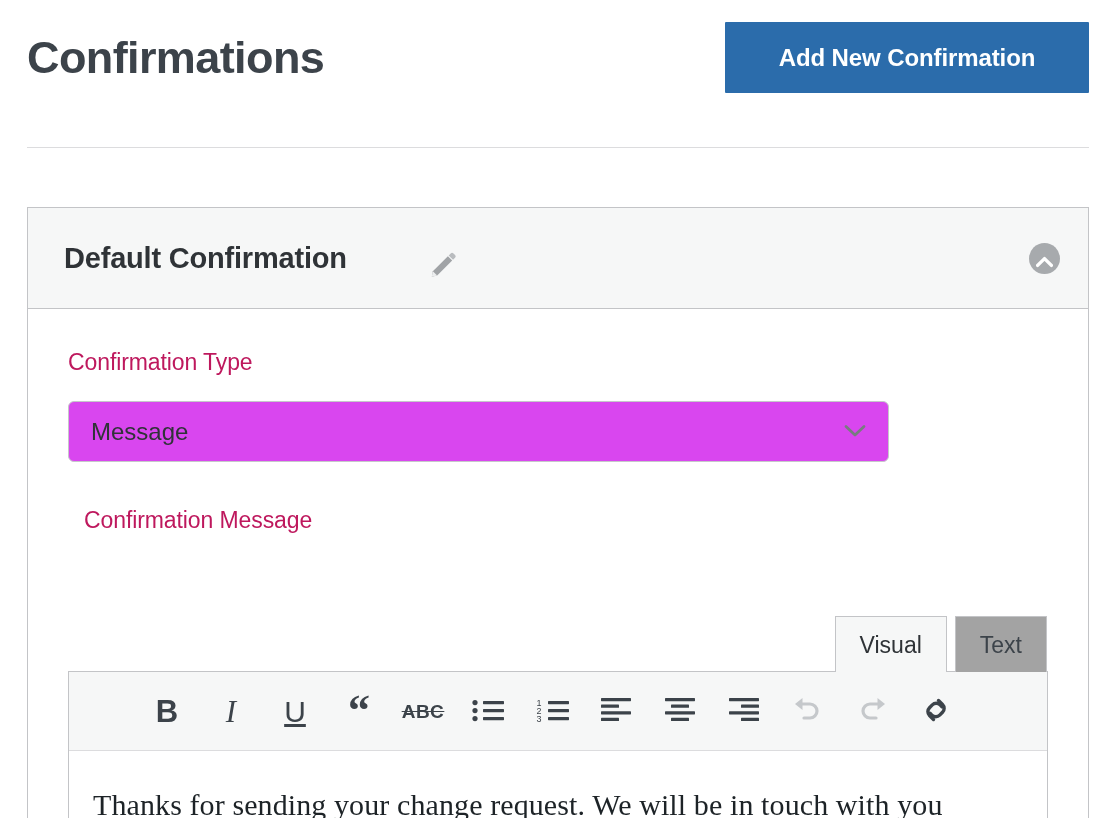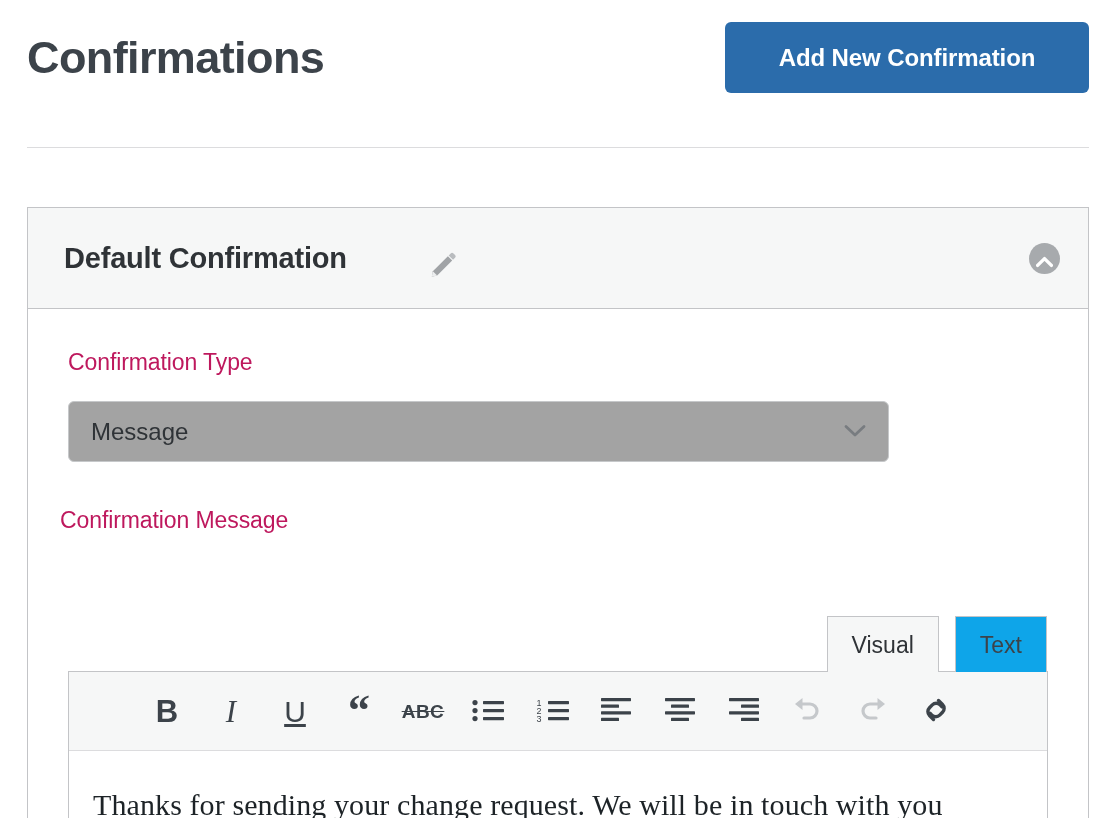--- a/index.html
+++ b/index.html
@@ -30,21 +30,21 @@
     margin: 0;
     white-space: nowrap;
   }
   .add-btn {
     position: absolute;
     right: 0; top: 4px;
     width: 364px; height: 71px;
     background: #2b6cab;
     color: #ffffff;
     border: none;
-    border-radius: 6px;
+    border-radius: 1px;
     font-family: "Liberation Sans", sans-serif;
     font-size: 24px;
     font-weight: bold;
     letter-spacing: -0.1px;
     cursor: pointer;
     line-height: 71px;
     padding: 0;
     text-align: center;
   }
 
@@ -101,32 +101,32 @@
     padding: 0;
   }
   .field-label {
     position: absolute;
     font-size: 23px;
     color: #be185d;
     letter-spacing: -0.1px;
     white-space: nowrap;
   }
   #label-type { left: 40px; top: 40px; }
-  #label-message { left: 32px; top: 198px; text-align: right; }
+  #label-message { left: 56px; top: 198px; text-align: right; }
 
   .select-wrap {
     position: absolute;
     left: 40px; top: 92px;
     width: 821px; height: 61px;
   }
   .select-box {
     width: 100%; height: 100%;
     border: 1px solid #c6c8ca;
     border-radius: 6px;
-    background: #a3a3a3;
+    background: #d946ef;
     position: relative;
     cursor: pointer;
   }
   .select-value {
     position: absolute;
     left: 22px; top: 0;
     line-height: 59px;
     font-size: 24px;
     color: #2f3337;
   }
@@ -136,32 +136,31 @@
   }
 
   
   .editor-tabs {
     position: absolute;
     right: 41px; top: 307px;
     height: 56px;
     display: flex;
     align-items: flex-end;
     z-index: 3;
-    gap: 8px;
   }
   .ed-tab {
     height: 56px;
     line-height: 54px;
     padding: 0 24px;
     font-size: 23px;
     border: 1px solid #c3c4c7;
     border-bottom: none;
     cursor: pointer;
     color: #3c434a;
-    background: #0ea5e9;
+    background: #a3a3a3;
     margin: 0;
     font-family: "Liberation Sans", sans-serif;
   }
   .ed-tab.active {
     background: #f6f7f7;
     color: #2f3337;
     position: relative;
     z-index: 4;
     margin-right: 8px;
   }

